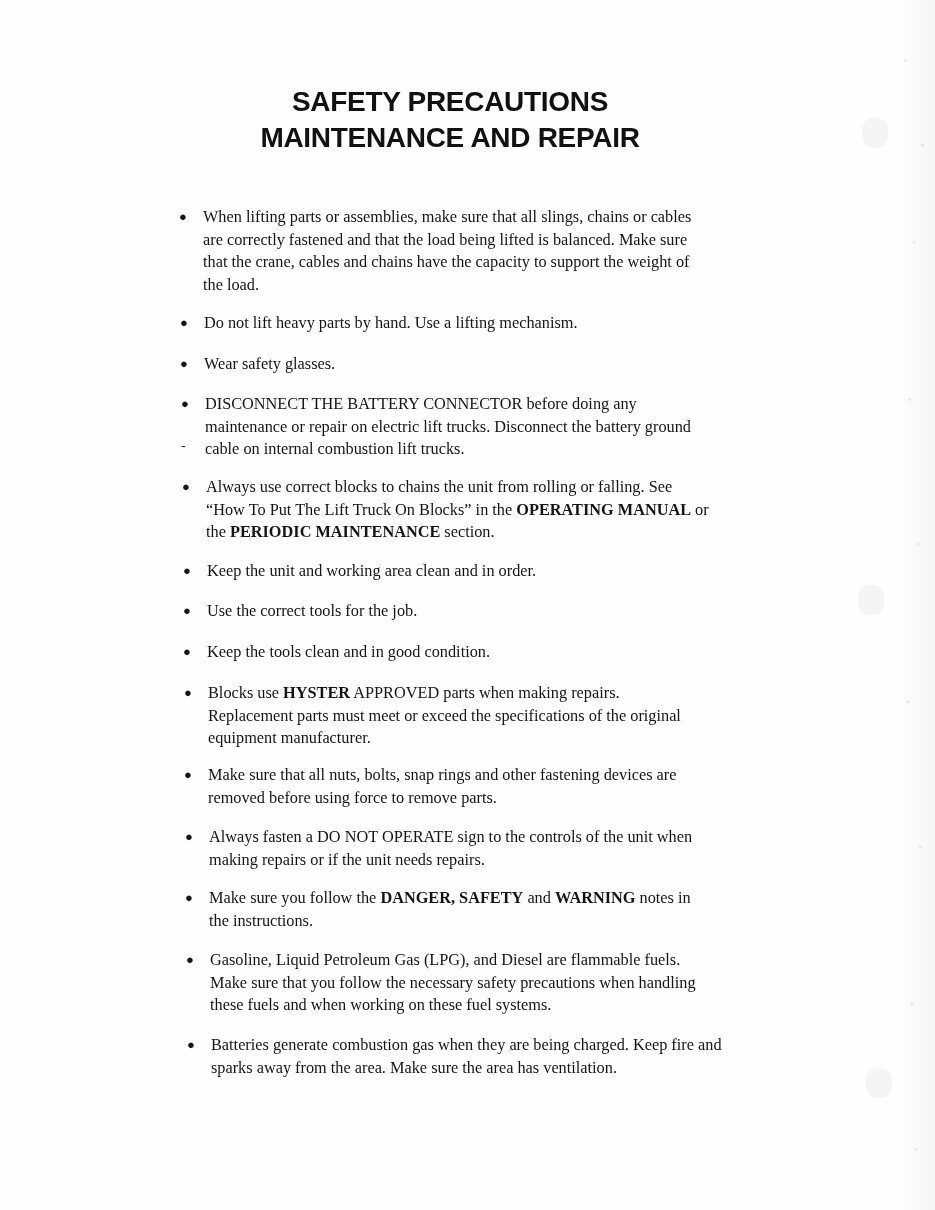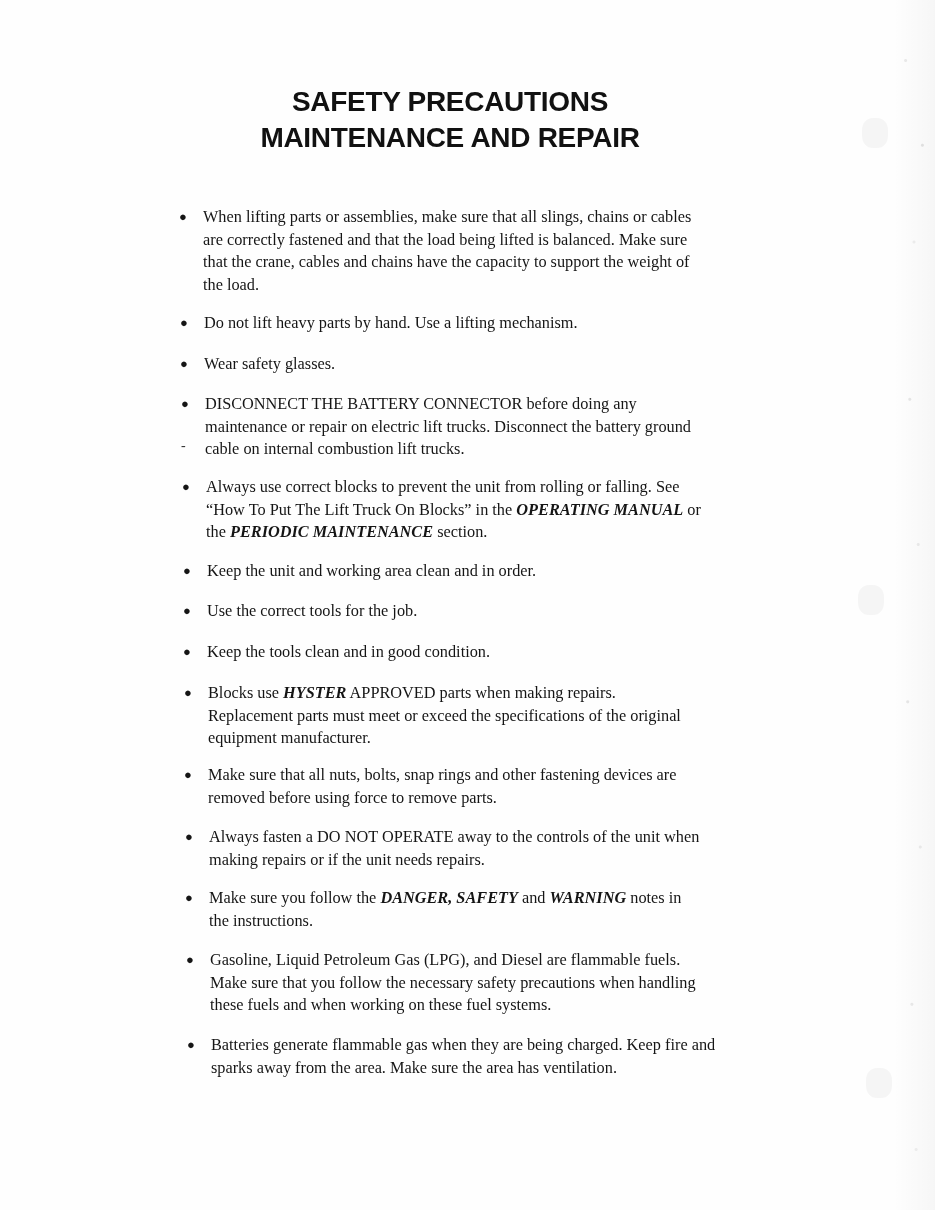--- a/index.html
+++ b/index.html
@@ -49,21 +49,21 @@
       top: 0;
       width: 10px;
       text-align: center;
       font-size: 13px;
       line-height: 22.5px;
     }
     .item .text {
       display: block;
       white-space: pre-line;
     }
-    .item .b { font-weight: bold; font-style: italic; }
+    .item .b { font-weight: bold; }
     .item .i { }
     .dash-mark {
       position: absolute;
       font-family: "Liberation Serif", serif;
       font-size: 14px;
       color: #333;
     }
     .noise {
       position: absolute;
       right: 0;
@@ -120,21 +120,21 @@
         <span class="text"><span>Wear safety glasses.</span></span>
       </div>
       <div class="item" style="top: 393px; left: 205px;">
         <span class="bullet">●</span>
         <span class="text"><span>DISCONNECT THE BATTERY CONNECTOR before doing any
 maintenance or repair on electric lift trucks. Disconnect the battery ground
 cable on internal combustion lift trucks.</span></span>
       </div>
       <div class="item" style="top: 476px; left: 206px;">
         <span class="bullet">●</span>
-        <span class="text"><span>Always use correct blocks to prevent the unit from rolling or falling. See
+        <span class="text"><span>Always use correct blocks to chains the unit from rolling or falling. See
 “How To Put The Lift Truck On Blocks” in the </span><span class="b">OPERATING MANUAL</span><span> or
 the </span><span class="b">PERIODIC MAINTENANCE</span><span> section.</span></span>
       </div>
       <div class="item" style="top: 560px; left: 207px;">
         <span class="bullet">●</span>
         <span class="text"><span>Keep the unit and working area clean and in order.</span></span>
       </div>
       <div class="item" style="top: 600px; left: 207px;">
         <span class="bullet">●</span>
         <span class="text"><span>Use the correct tools for the job.</span></span>
@@ -149,35 +149,35 @@
 Replacement parts must meet or exceed the specifications of the original
 equipment manufacturer.</span></span>
       </div>
       <div class="item" style="top: 764px; left: 208px;">
         <span class="bullet">●</span>
         <span class="text"><span>Make sure that all nuts, bolts, snap rings and other fastening devices are
 removed before using force to remove parts.</span></span>
       </div>
       <div class="item" style="top: 826px; left: 209px;">
         <span class="bullet">●</span>
-        <span class="text"><span>Always fasten a DO NOT OPERATE away to the controls of the unit when
+        <span class="text"><span>Always fasten a DO NOT OPERATE sign to the controls of the unit when
 making repairs or if the unit needs repairs.</span></span>
       </div>
       <div class="item" style="top: 887px; left: 209px;">
         <span class="bullet">●</span>
         <span class="text"><span>Make sure you follow the </span><span class="b">DANGER, SAFETY</span><span> and </span><span class="b">WARNING</span><span> notes in
 the instructions.</span></span>
       </div>
       <div class="item" style="top: 949px; left: 210px;">
         <span class="bullet">●</span>
         <span class="text"><span>Gasoline, Liquid Petroleum Gas (LPG), and Diesel are flammable fuels.
 Make sure that you follow the necessary safety precautions when handling
 these fuels and when working on these fuel systems.</span></span>
       </div>
       <div class="item" style="top: 1034px; left: 211px;">
         <span class="bullet">●</span>
-        <span class="text"><span>Batteries generate flammable gas when they are being charged. Keep fire and
+        <span class="text"><span>Batteries generate combustion gas when they are being charged. Keep fire and
 sparks away from the area. Make sure the area has ventilation.</span></span>
       </div>
     </div>
 
   <span class="dash-mark" style="left:181px; top:438px;">-</span>
 </div>
 
 </body></html>

